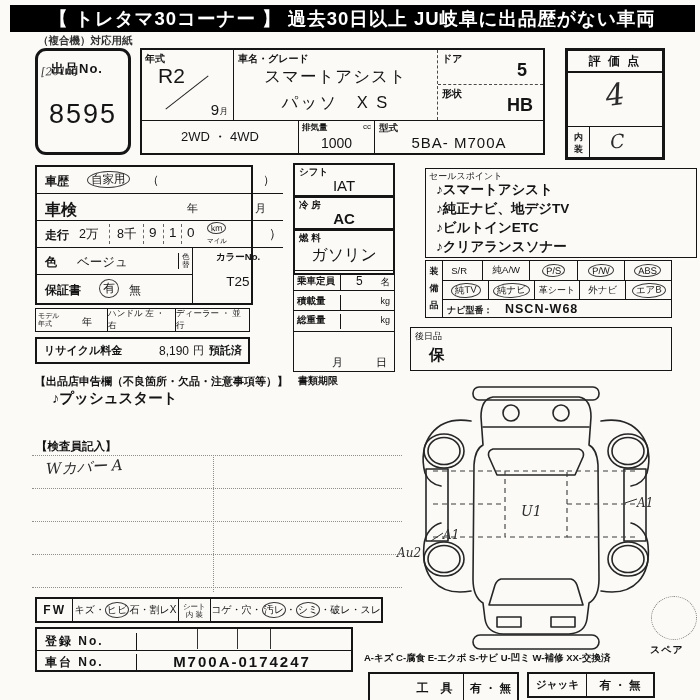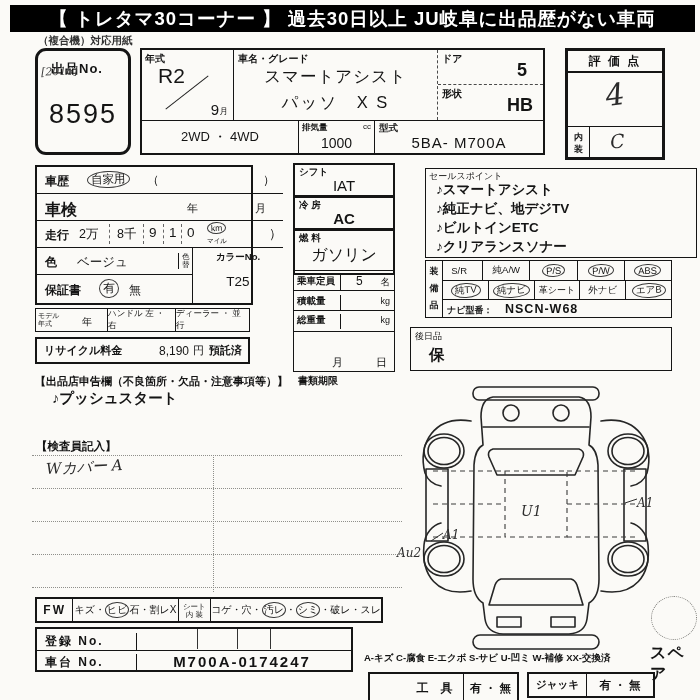--- a/index.html
+++ b/index.html
@@ -282,21 +282,21 @@
     <path d="M 230,120 L 242,116" stroke="#2d2d2d" stroke-width="1" fill="none"></path>
     <g font-family="DejaVu Serif, serif" font-style="italic" fill="#2d2d2d">
       <text x="126" y="133" font-size="14">U1</text>
       <text x="242" y="124" font-size="12">A1</text>
       <text x="48" y="156" font-size="12">A1</text>
       <text x="2" y="174" font-size="12">Au2</text>
     </g>
   </svg>
 
   <div class="abs" style="left:651px;top:596px;width:46px;height:44px;border:1.6px dotted #7c7c78;border-radius:50%;"></div>
-  <div class="abs" style="left:650px;top:643px;font-size:16px;font-weight:bold;letter-spacing:1px;">スペア</div>
+  <div class="abs" style="left:650px;top:643px;font-size:10px;font-weight:bold;letter-spacing:1px;">スペア</div>
 
   <div class="abs b2" style="left:35px;top:597px;width:348px;height:26px;display:flex;">
     <div class="cellflex" style="width:38px;border-right:1.5px solid #151515;font-weight:bold;font-size:12px;letter-spacing:2px;">FW</div>
     <div class="cellflex" style="width:110px;border-right:1.5px solid #151515;font-size:10px;white-space:nowrap;">
       <span>キズ・</span>
         <span class="circled" style="padding:0 1px;">ヒビ</span>
         <span>石・割レX</span>
     </div>
     <div style="width:34px;border-right:1.5px solid #151515;box-sizing:border-box;text-align:center;padding-top:4px;">
       <div style="font-size:7.5px;line-height:8px;">シート</div>

